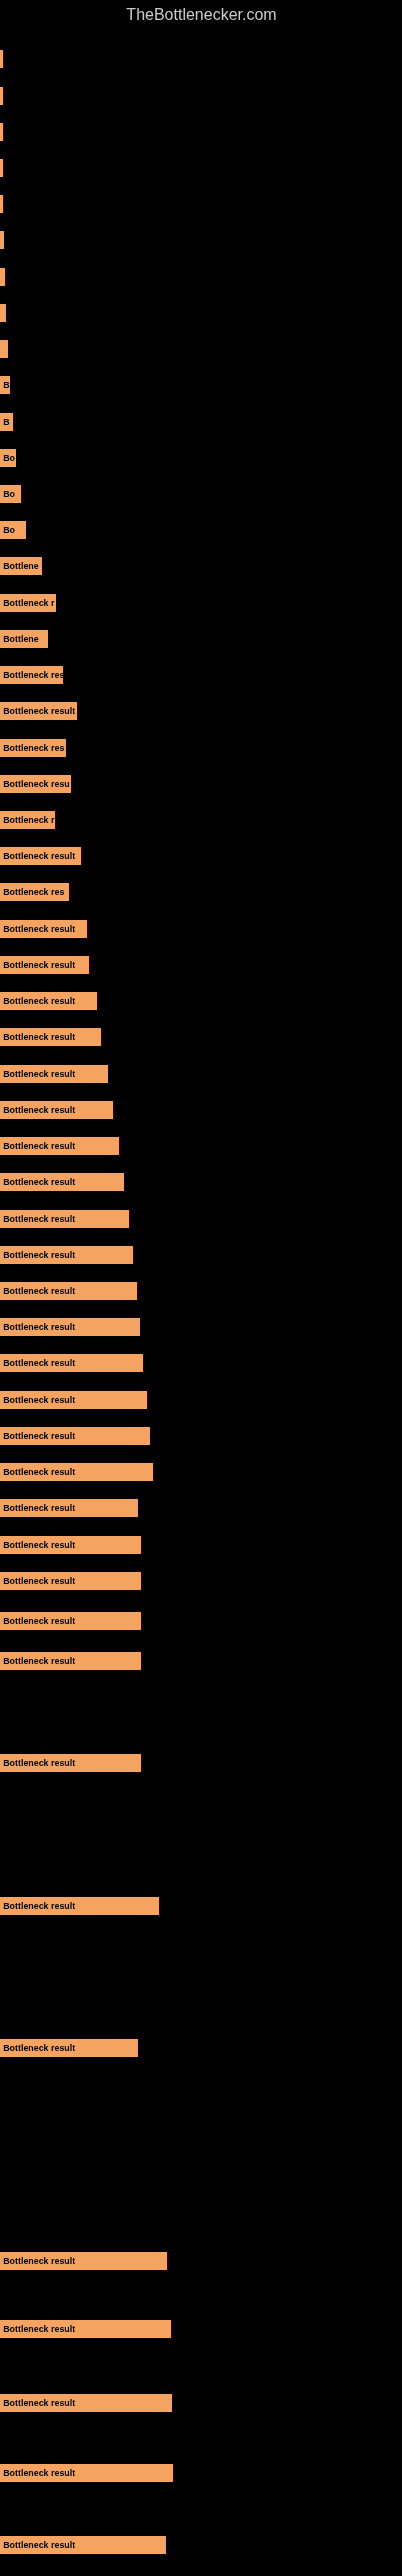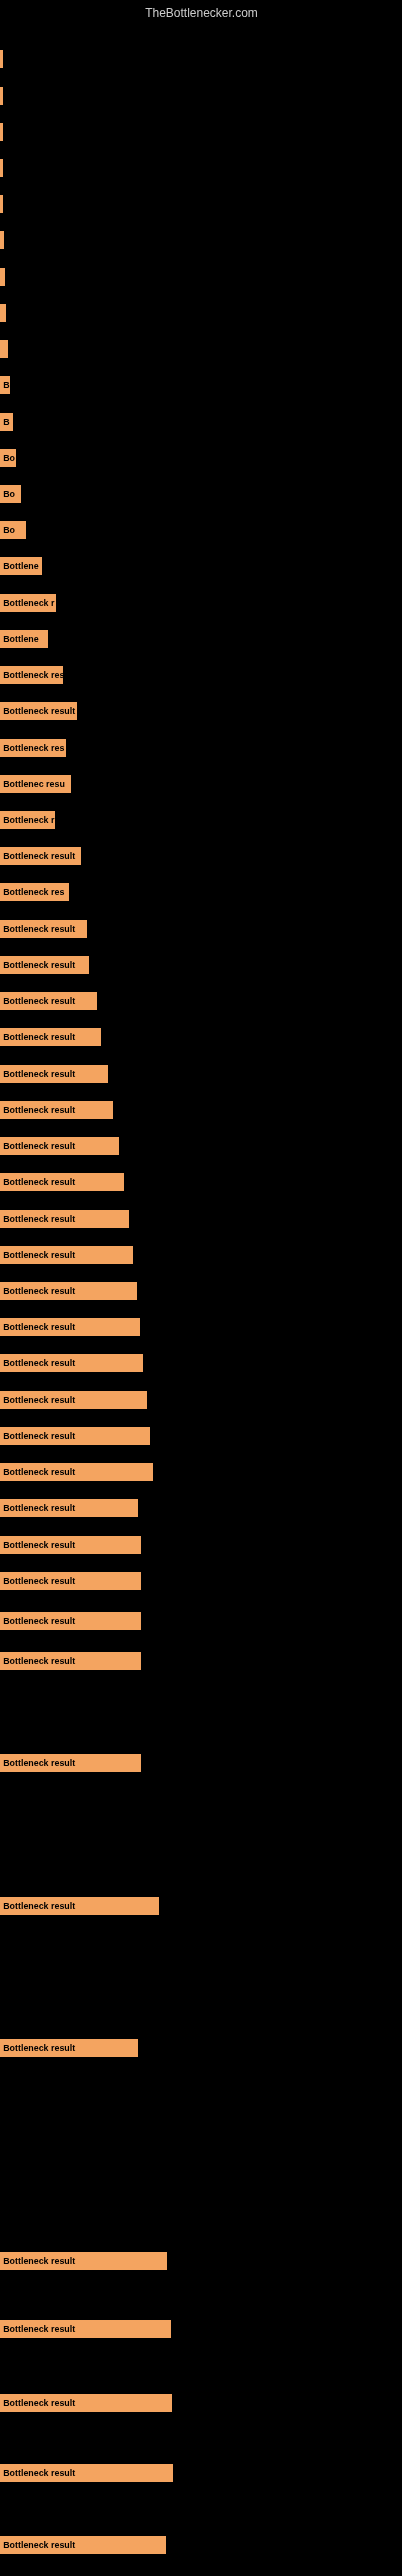--- a/index.html
+++ b/index.html
@@ -13,21 +13,21 @@
       min-height: 2576px;
       font-family: Arial, sans-serif;
       position: relative;
     }
     .site-title {
       position: absolute;
       top: 6.4px;
       left: 50%;
       transform: translateX(-50%);
       color: #cccccc;
-      font-size: 12px;
+      font-size: 16px;
       white-space: nowrap;
     }
     .bar-container {
       position: absolute;
       left: 0;
       height: 22.5px;
       display: flex;
       align-items: center;
     }
     .bar {
@@ -146,21 +146,21 @@
         <span class="bar-label">Bottleneck result</span>
       </div>
     </div>
     <div class="bar-container" style="top: 737px;">
       <div class="bar" style="width: 66px;">
         <span class="bar-label">Bottleneck res</span>
       </div>
     </div>
     <div class="bar-container" style="top: 773px;">
       <div class="bar" style="width: 71px;">
-        <span class="bar-label">Bottlenec resu</span>
+        <span class="bar-label">Bottleneck resu</span>
       </div>
     </div>
     <div class="bar-container" style="top: 809px;">
       <div class="bar" style="width: 55px;">
         <span class="bar-label">Bottleneck r</span>
       </div>
     </div>
     <div class="bar-container" style="top: 845px;">
       <div class="bar" style="width: 81px;">
         <span class="bar-label">Bottleneck result</span>

